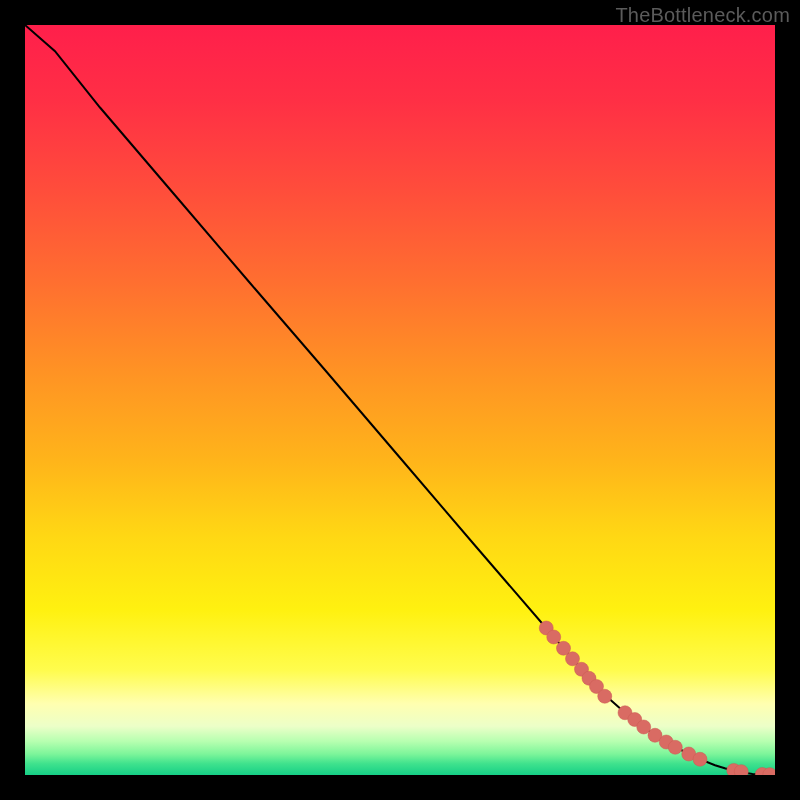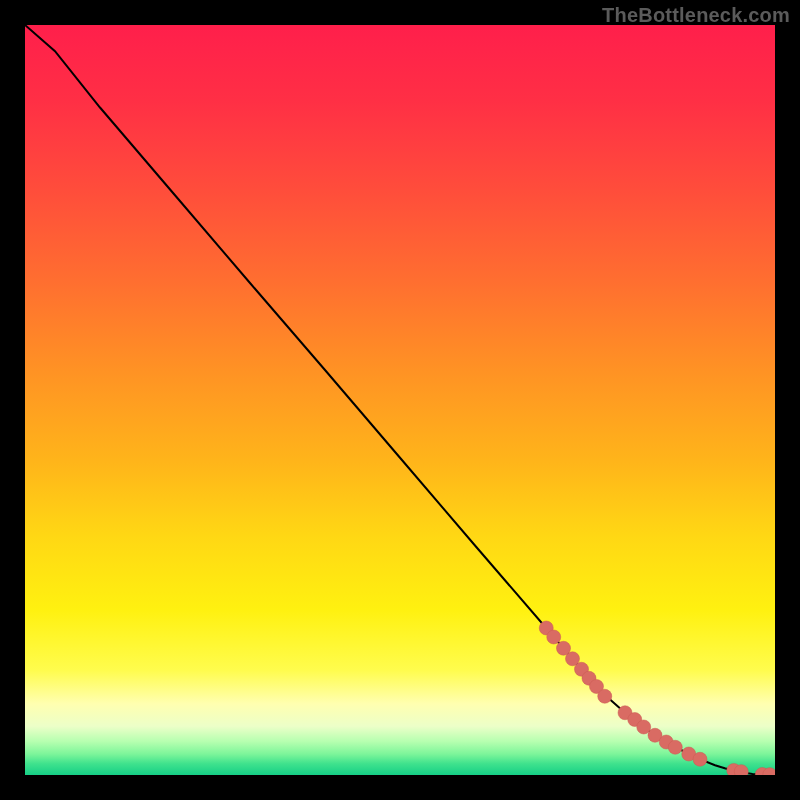--- a/index.html
+++ b/index.html
@@ -8,21 +8,20 @@
     width: 800px;
     height: 800px;
     background: #000;
     overflow: hidden;
   }
   .stage {
     position: relative;
     width: 800px;
     height: 800px;
     background: #000;
-    font-weight: bold;
   }
   .plot {
     position: absolute;
     left: 25px;
     top: 25px;
     width: 750px;
     height: 750px;
   }
   .plot svg {
     display: block;

